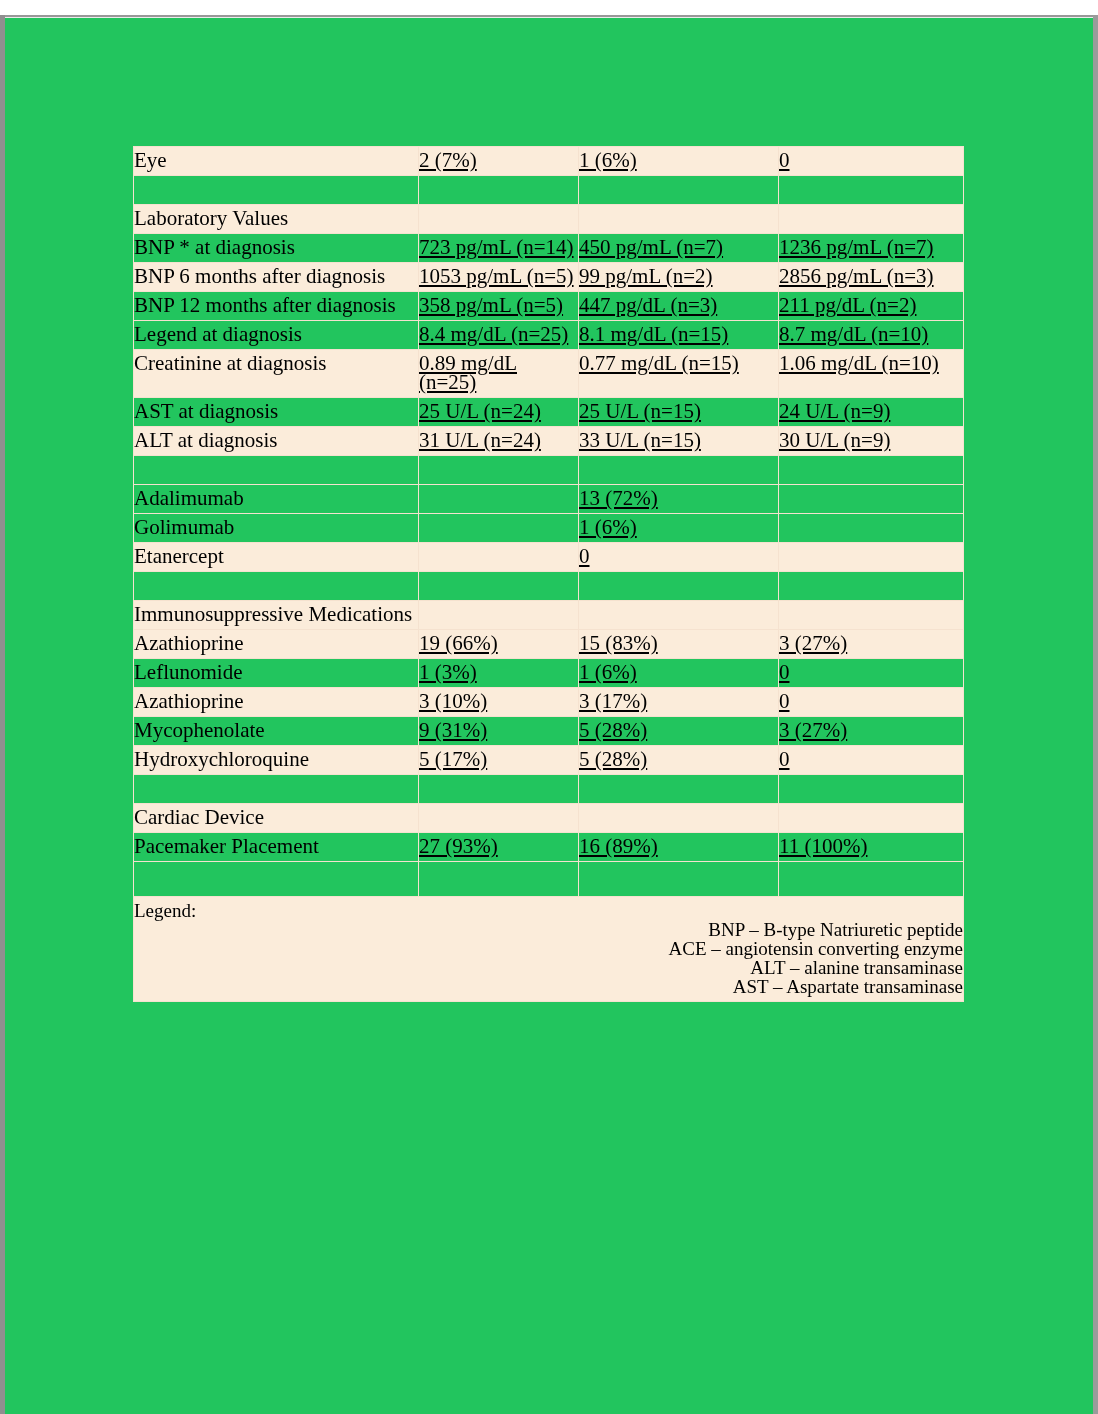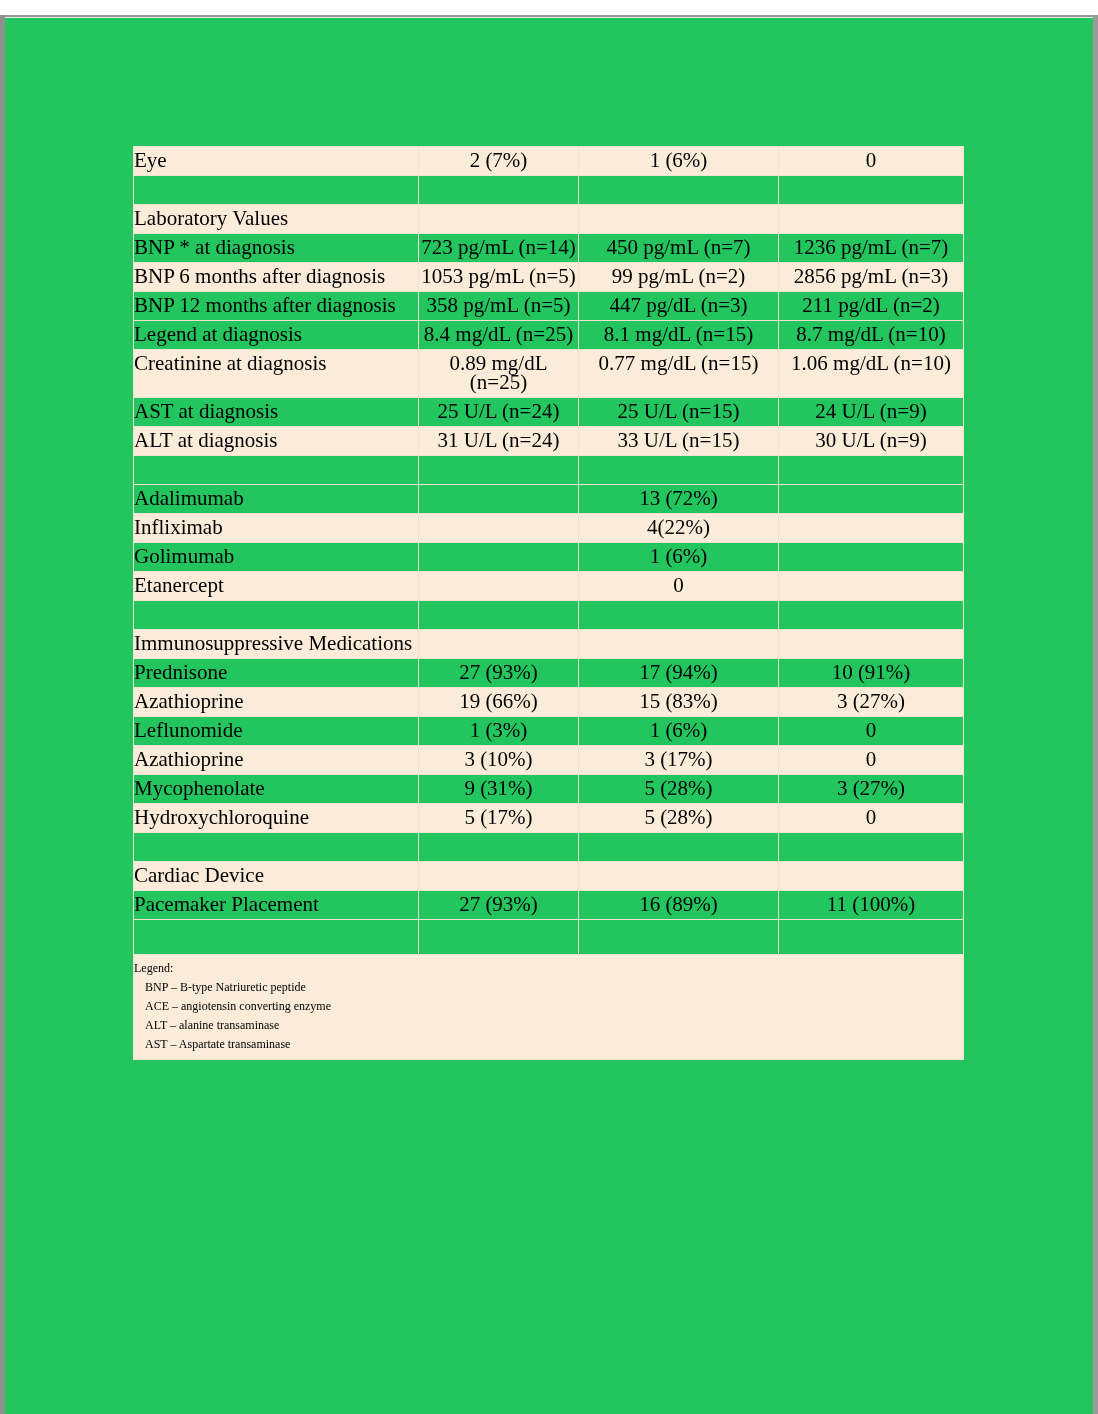--- a/index.html
+++ b/index.html
@@ -55,29 +55,29 @@
     line-height: 19px;
     overflow: visible;
   }
   tr.shade td { background: #fbecda; }
   td.label { padding-left: 28px; }
   td.section {
     font-weight: normal;
     padding-left: 8px;
     white-space: nowrap;
   }
-  td.c { text-align: center; }
+  td.c { text-align: left; text-decoration: underline; }
   tr.sp td { height: 28px; padding: 0; }
   tr.sp2 td { height: 34px; padding: 0; }
   td.legend {
     padding: 4px 10px 3px 8px;
-    font-size: 12px;
+    font-size: 19px;
     line-height: 17px;
   }
-  .legend-item { padding-left: 11px; }
+  .legend-item { padding-left: 11px; text-align: right; }
 </style>
 </head>
 <body>
 
 <div class="page">
   <div class="frame-top"></div>
   <div class="frame-top-inner"></div>
   <div class="frame-left"></div>
   <div class="frame-right"></div>
   <div class="frame-bottom"></div>
@@ -155,26 +155,20 @@
           <td></td>
           <td></td>
           <td></td>
         </tr>
         <tr>
           <td class="label">Adalimumab</td>
           <td class="c"></td>
           <td class="c">13 (72%)</td>
           <td class="c"></td>
         </tr>
-        <tr class="shade">
-          <td class="label">Infliximab</td>
-          <td class="c"></td>
-          <td class="c">4(22%)</td>
-          <td class="c"></td>
-        </tr>
         <tr>
           <td class="label">Golimumab</td>
           <td class="c"></td>
           <td class="c">1 (6%)</td>
           <td class="c"></td>
         </tr>
         <tr class="shade">
           <td class="label">Etanercept</td>
           <td class="c"></td>
           <td class="c">0</td>
@@ -184,26 +178,20 @@
           <td></td>
           <td></td>
           <td></td>
           <td></td>
         </tr>
         <tr class="shade">
           <td class="section">Immunosuppressive Medications</td>
           <td></td>
           <td></td>
           <td></td>
-        </tr>
-        <tr>
-          <td class="label">Prednisone</td>
-          <td class="c">27 (93%)</td>
-          <td class="c">17 (94%)</td>
-          <td class="c">10 (91%)</td>
         </tr>
         <tr class="shade">
           <td class="label">Azathioprine</td>
           <td class="c">19 (66%)</td>
           <td class="c">15 (83%)</td>
           <td class="c">3 (27%)</td>
         </tr>
         <tr>
           <td class="label">Leflunomide</td>
           <td class="c">1 (3%)</td>

